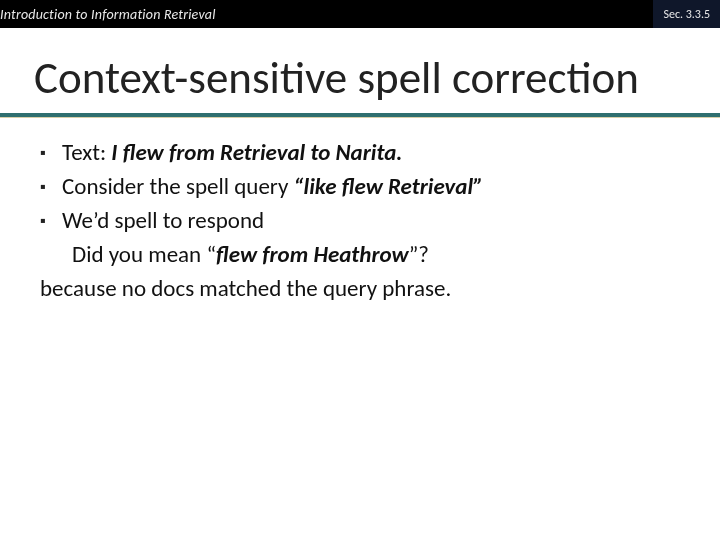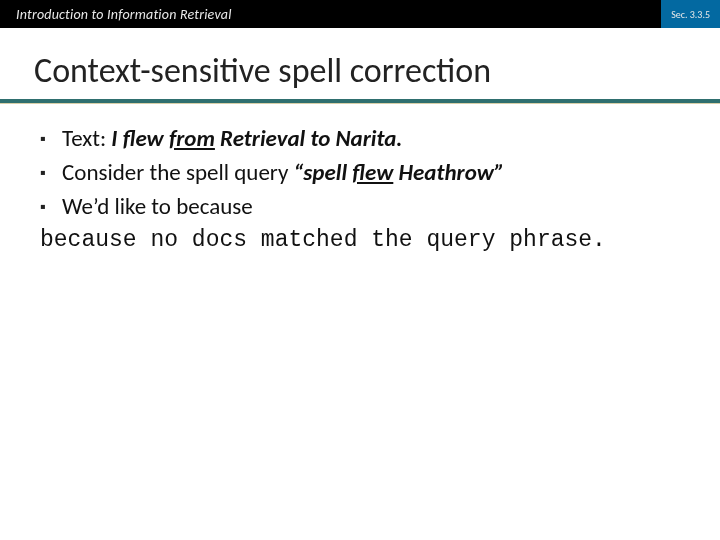--- a/index.html
+++ b/index.html
@@ -1,32 +1,32 @@
 <!DOCTYPE html>
 <html><head>
 <meta charset="utf-8">
 <style>
 * { margin: 0; padding: 0; box-sizing: border-box; }
 html, body { width: 720px; height: 540px; background: #fff; font-family: Calibri, "Segoe UI", Arial, sans-serif; color: #000; }
 .slide { width: 720px; height: 540px; position: relative; }
 .topbar { width: 100%; height: 28px; background: #000; display: flex; justify-content: space-between; align-items: center; }
-.topbar-left { color: #e8e8e8; font-style: italic; font-size: 14px; padding-left: 16px; letter-spacing: 0.2px; }
-.topbar-right { background: #0369a1; color: #e8e8e8; font-size: 10px; height: 100%; display: flex; align-items: center; padding: 0 10px; }
-.title { font-size: 34px; color: #222; font-weight: 400; padding: 22px 0 6px 34px; }
+.topbar-left { color: #e8e8e8; font-style: italic; font-size: 14px; padding-left: 0; letter-spacing: 0.2px; }
+.topbar-right { background: #0f172a; color: #e8e8e8; font-size: 12px; height: 100%; display: flex; align-items: center; padding: 0 10px; }
+.title { font-size: 45px; color: #222; font-weight: 400; padding: 22px 0 6px 34px; }
 .rule { height: 4px; background: #2f6f6f; margin: 2px 0 0 0; width: 100%; }
 .rule2 { height: 1px; background: #d8cfa8; width: 100%; }
 .content { padding: 20px 40px 0 40px; font-size: 23px; line-height: 1.3; color: #111; }
 .bullet-row { display: flex; align-items: flex-start; margin-bottom: 4px; }
 .bmark { width: 22px; flex: 0 0 22px; font-size: 16px; padding-top: 5px; color: #222; }
 .btext { flex: 1; }
 .indent-line { padding-left: 32px; margin-bottom: 4px; }
-.flush-line { margin-bottom: 4px; font-family: Liberation Mono, monospace; }
+.flush-line { margin-bottom: 4px; }
 .i { font-style: italic; margin-top: 32px; }
 .b { font-weight: 700; }
-.u { text-decoration: underline; }
+.u { }
 </style>
 </head>
 <body>
 <div class="slide">
 
   <div class="topbar">
     <div class="topbar-left">Introduction to Information Retrieval</div>
     <div class="topbar-right">Sec. 3.3.5</div>
   </div>
 
@@ -39,26 +39,29 @@
     <div class="bullet-row">
       <div class="bmark">▪</div>
       <div class="btext">
         <span>Text: </span><span class="i b">I flew </span><span class="i b u">from</span><span class="i b"> Retrieval to Narita.</span>
       </div>
     </div>
 
     <div class="bullet-row">
       <div class="bmark">▪</div>
       <div class="btext">
-        <span>Consider the spell query </span><span class="i b">“spell </span><span class="i b u">flew</span><span class="i b"> Heathrow”</span>
+        <span>Consider the spell query </span><span class="i b">“like </span><span class="i b u">flew</span><span class="i b"> Retrieval”</span>
       </div>
     </div>
 
     <div class="bullet-row">
       <div class="bmark">▪</div>
-      <div class="btext">We’d like to because</div>
+      <div class="btext">We’d spell to respond</div>
     </div>
 
+    <div class="indent-line">
+      <span>Did you mean “</span><span class="i b">flew from Heathrow</span><span>”?</span>
+    </div>
 
     <div class="flush-line">because no docs matched the query phrase.</div>
 
   </div>
 </div>
 
 </body></html>

